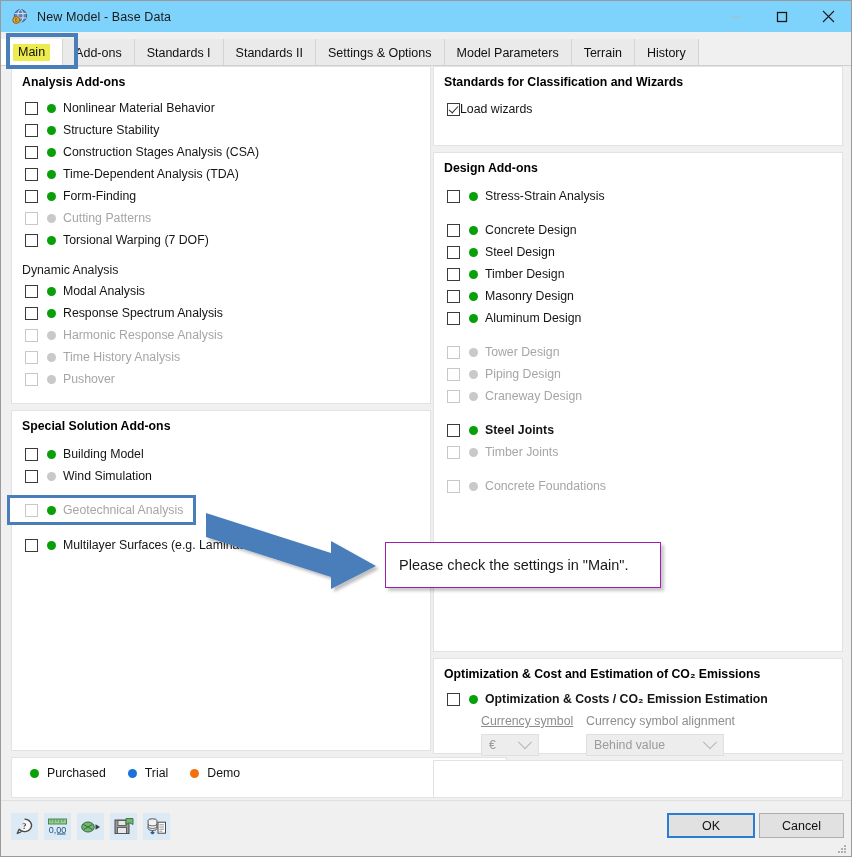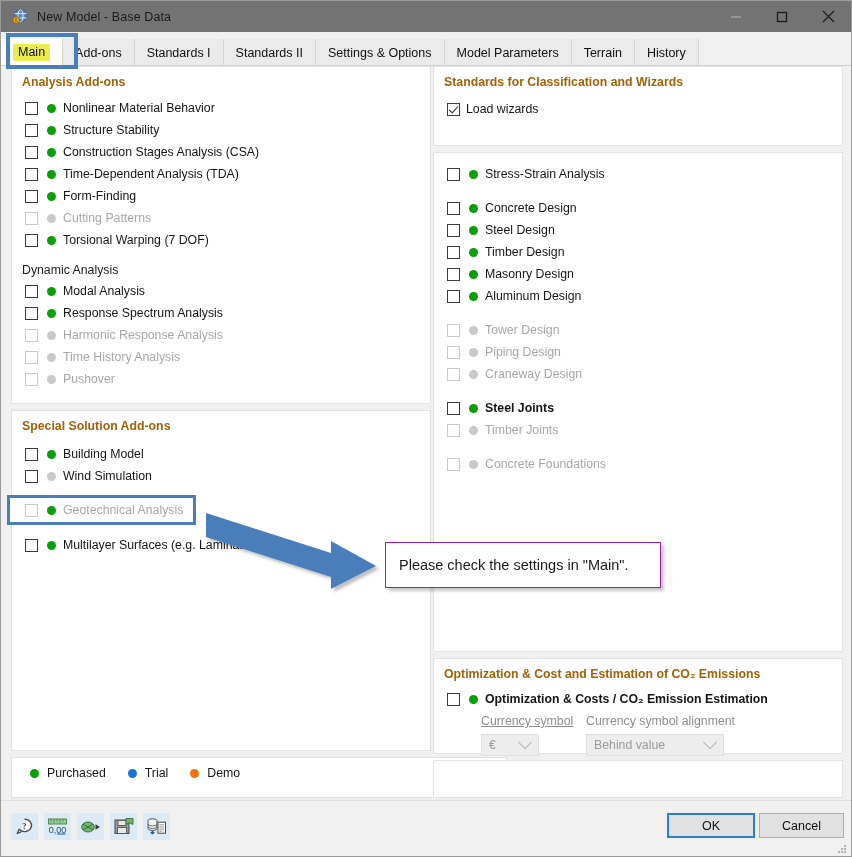--- a/index.html
+++ b/index.html
@@ -15,21 +15,21 @@
     width: 852px; height: 857px;
     background: #f0f0f0;
     border: 1px solid #9a9a9a;
     box-sizing: border-box;
     overflow: hidden;
   }
 
   
   #titlebar {
     position: absolute; left: 0; top: 0; right: 0; height: 31px;
-    background: #737373;
+    background: #7dd3fc;
     display: flex; align-items: center;
   }
   #app-icon {
     width: 18px; height: 18px; margin-left: 10px; margin-right: 8px;
     flex: none; position: relative;
   }
   #title-text {
     font-size: 12.5px; color: #1a1a1a; letter-spacing: 0.1px;
   }
   #win-controls { margin-left: auto; display: flex; height: 31px; }
@@ -89,21 +89,21 @@
   #col-left  { left: 10px;  width: 420px; }
   #col-right { left: 432px; width: 410px; }
 
   .gbox {
     position: absolute;
     background: #ffffff;
     border: 1px solid #e2e2e2;
     box-sizing: border-box;
   }
   .gbox-title {
-    font-size: 12.3px; font-weight: bold; color: #a16207;
+    font-size: 12.3px; font-weight: bold; color: #000000;
     padding: 8px 0 0 10px;
   }
   .sub-title {
     font-size: 12.3px; color: #1a1a1a;
     padding-left: 10px;
   }
 
   
   .row {
     display: flex; align-items: center;
@@ -402,26 +402,27 @@
     </div>
 
     <div class="col" id="col-right">
 
       <div class="gbox" style="left:0; top:0; width:410px; height:80px;">
         <div class="gbox-title">Standards for Classification and Wizards</div>
         <div style="height:9px"></div>
         <div id="list-standards">
             <div class="row">
               <span class="cb checked"></span>
-              <span class="lbl" style="margin-left: 6px;">Load wizards</span>
+              <span class="lbl" style="margin-left: 0;">Load wizards</span>
             </div>
           </div>
       </div>
 
       <div class="gbox" style="left:0; top:86px; width:410px; height:500px;">
+        <div class="gbox-title">Design Add-ons</div>
         <div style="height:10px"></div>
         <div id="list-design1">
             <div class="row">
               <span class="cb"></span>
               <span class="dot green"></span>
               <span class="lbl" style="margin-left: 7px;">Stress-Strain Analysis</span>
             </div>
           </div>
         <div class="spacer"></div>
         <div id="list-design2">

